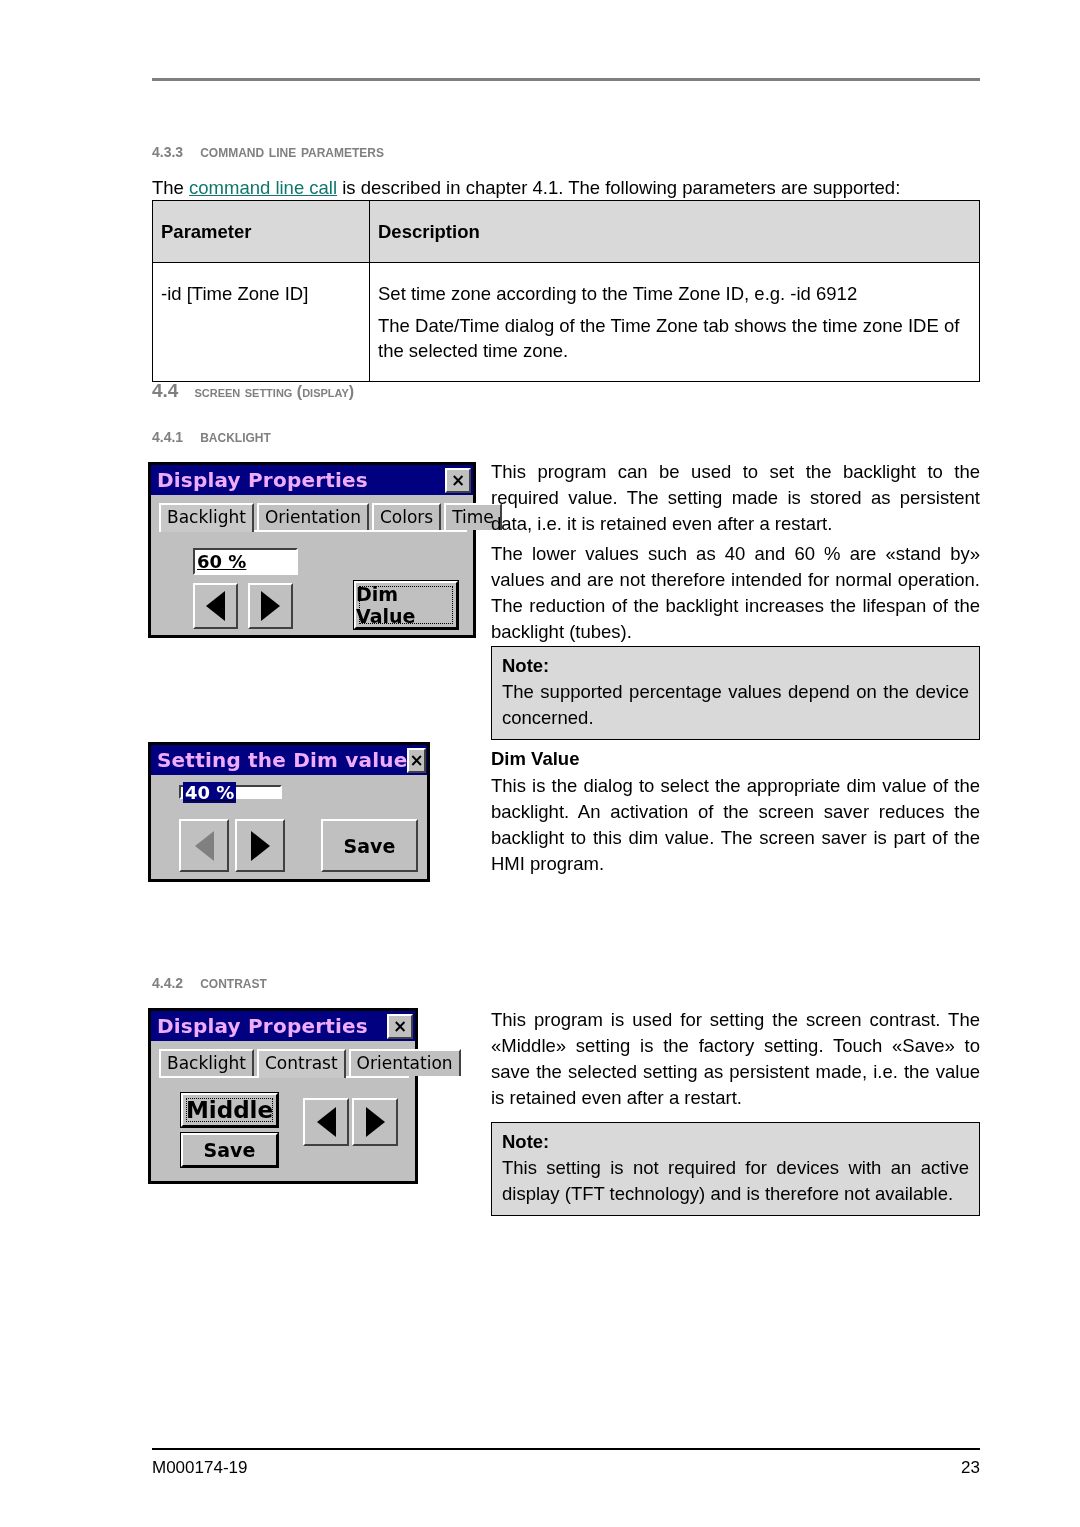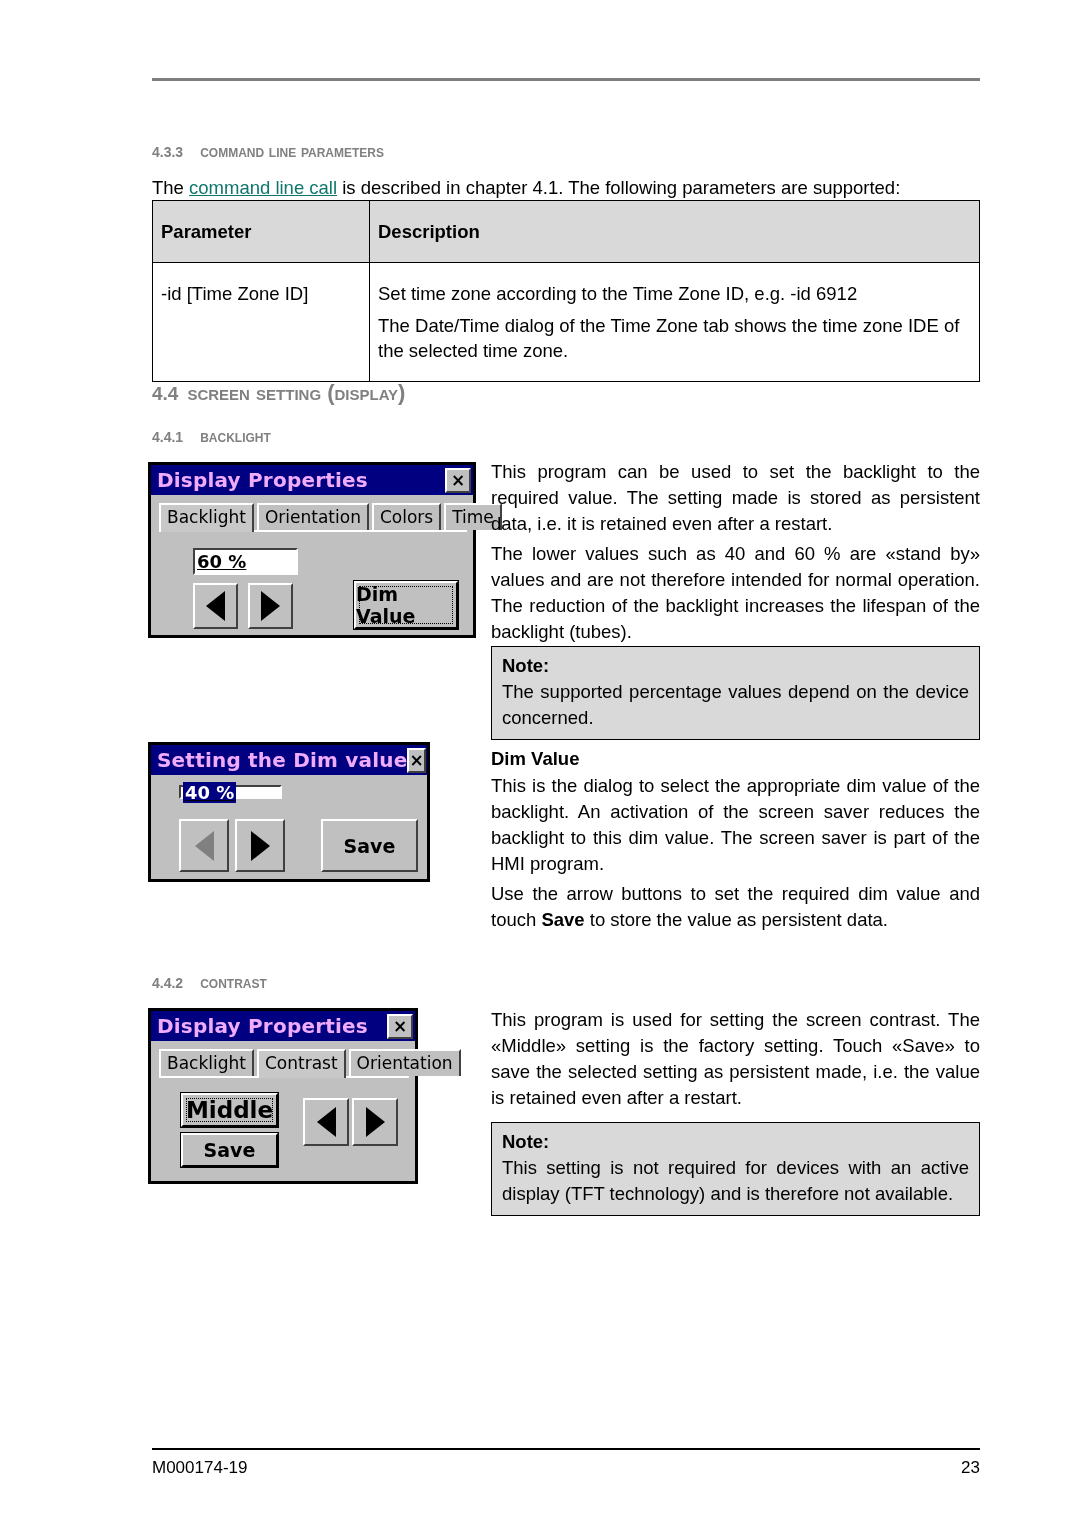--- a/index.html
+++ b/index.html
@@ -81,22 +81,22 @@
   .h3 .ttl::first-letter { text-transform: uppercase; }
 
   .h2 {
     position: absolute;
     color: #808080;
     font-weight: bold;
     white-space: nowrap;
   }
   .h2 .num { font-size: 19px; }
   .h2 .ttl {
-    font-size: 22px;
-    margin-left: 9px;
+    font-size: 16px;
+    margin-left: 16px;
     font-variant: small-caps;
     text-transform: lowercase;
   }
 
   
   .body-text {
     position: absolute;
     font-size: 18.5px;
     line-height: 26px;
     text-align: justify;
@@ -382,21 +382,20 @@
         </div>
         <div class="btn3d" style="position:absolute; left:170px; top:44px; width:97px; height:53px; font-size:19px;">Save</div>
       </div>
     </div>
   </div>
 
   <div class="subhead" style="left:491px; top:748px;">Dim Value</div>
 
   <div class="body-text" style="left:491px; top:773px; width:489px;">
     <p>This is the dialog to select the appropriate dim value of the backlight. An activation of the screen saver reduces the backlight to this dim value. The screen saver is part of the HMI program.</p>
-    <p><span>Use the arrow buttons to set the required dim value and touch </span><b>Save</b><span> to store the value as persistent data.</span></p>
   </div>
 
   <div class="h3" style="left:152px; top:973px;">
     <span class="num">4.4.2</span><span class="ttl">Contrast</span>
   </div>
 
   <div class="dlg-wrap" style="left:148px; top:1008px; width:270px; height:176px;">
     <div class="dlg">
       <div class="dlg-titlebar">
         <span class="dlg-title">Display Properties</span>

